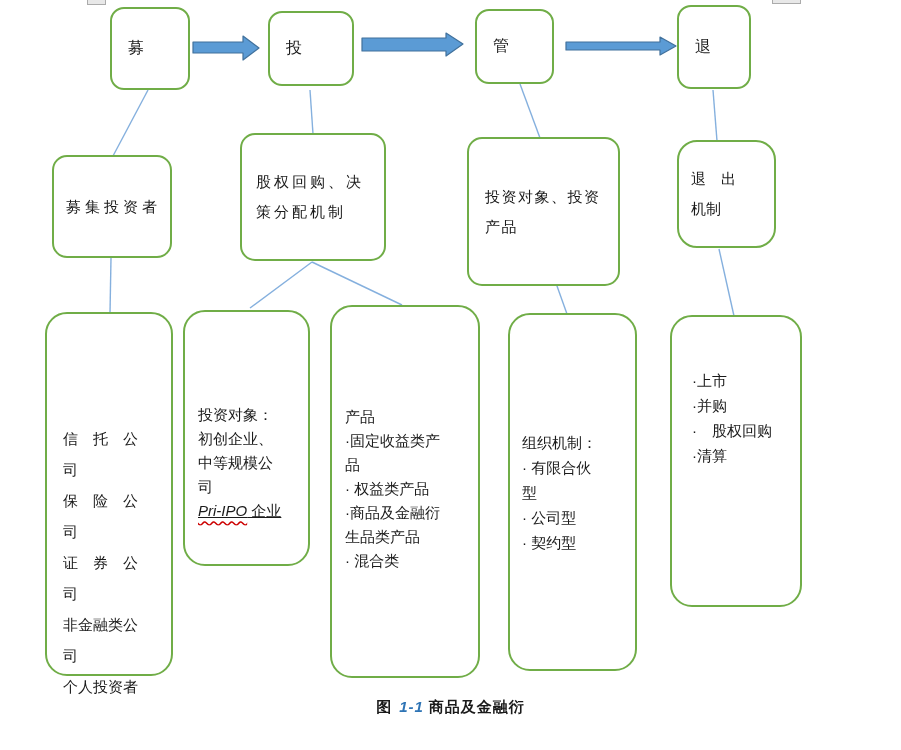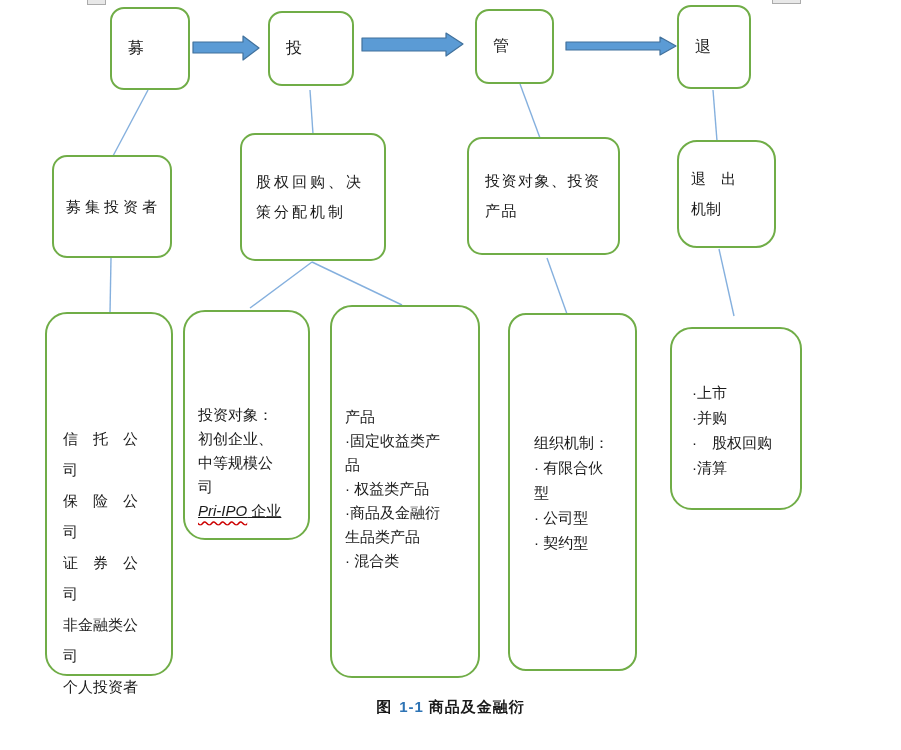--- a/index.html
+++ b/index.html
@@ -48,48 +48,48 @@
     border-radius: 15px;
     display: flex;
     flex-direction: column;
     justify-content: center;
     font-size: 15px;
     line-height: 30px;
   }
   .mid .txt { white-space: pre-line; }
   .m0 { left: 52px;  top: 155px; width: 120px; height: 103px; padding-left: 12px; letter-spacing: 4px; }
   .m1 { left: 240px; top: 133px; width: 146px; height: 128px; padding-left: 14px; letter-spacing: 3px; }
-  .m2 { left: 467px; top: 137px; width: 153px; height: 118px; padding-left: 16px; letter-spacing: 1.5px; }
+  .m2 { left: 467px; top: 137px; width: 153px; height: 149px; padding-left: 16px; letter-spacing: 1.5px; }
   .m3 { left: 677px; top: 140px; width: 99px;  height: 108px; padding-left: 12px; border-radius: 20px; }
 
   
   .detail {
     border-radius: 22px;
     font-size: 15px;
   }
   .detail .txt { white-space: pre-line; }
   .d0 { left: 45px;  top: 312px; width: 128px; height: 364px; padding: 109px 4px 0 16px; line-height: 31px; }
-  .d1 { left: 183px; top: 310px; width: 127px; height: 230px; padding: 91px 10px 0 13px;  line-height: 24px; }
+  .d1 { left: 183px; top: 310px; width: 127px; height: 256px; padding: 91px 10px 0 13px;  line-height: 24px; }
   .d2 { left: 330px; top: 305px; width: 150px; height: 373px; padding: 98px 4px 0 13px;  line-height: 24px; }
-  .d3 { left: 508px; top: 313px; width: 129px; height: 358px; padding: 115px 4px 0 24px; line-height: 25px; border-radius: 18px; }
-  .d4 { left: 670px; top: 315px; width: 132px; height: 183px; padding: 51px 4px 0 20px;  line-height: 25px; margin-top: 12px; }
+  .d3 { left: 508px; top: 313px; width: 129px; height: 358px; padding: 115px 4px 0 12px; line-height: 25px; }
+  .d4 { left: 670px; top: 315px; width: 132px; height: 292px; padding: 51px 4px 0 20px;  line-height: 25px; }
 
   .u-line { text-decoration: underline; text-decoration-skip-ink: none; }
   .wavy { text-decoration: underline wavy #cc0000; text-decoration-skip-ink: none; text-underline-offset: 4px; font-style: italic; }
 
   .caption {
     position: absolute;
     left: 0; top: 698px;
     width: 901px;
     text-align: center;
     font-size: 15px;
     font-weight: bold;
     letter-spacing: 1px;
   }
-  .caption .num { color: var(--caption-number); margin: 0 5px; }
+  .caption .num { color: var(--caption-number); margin: 0 5px; font-style: italic; }
   .caption .pre { margin-right: 2px; }
 
   .frag {
     position: absolute;
     border: 1px solid var(--fragment-border);
     border-top: none;
     background: var(--fragment-fill);
   }
   .frag-left  { left: 87px;  top: 0; width: 19px; height: 5px; }
   .frag-right { left: 772px; top: 0; width: 29px; height: 4px; }

